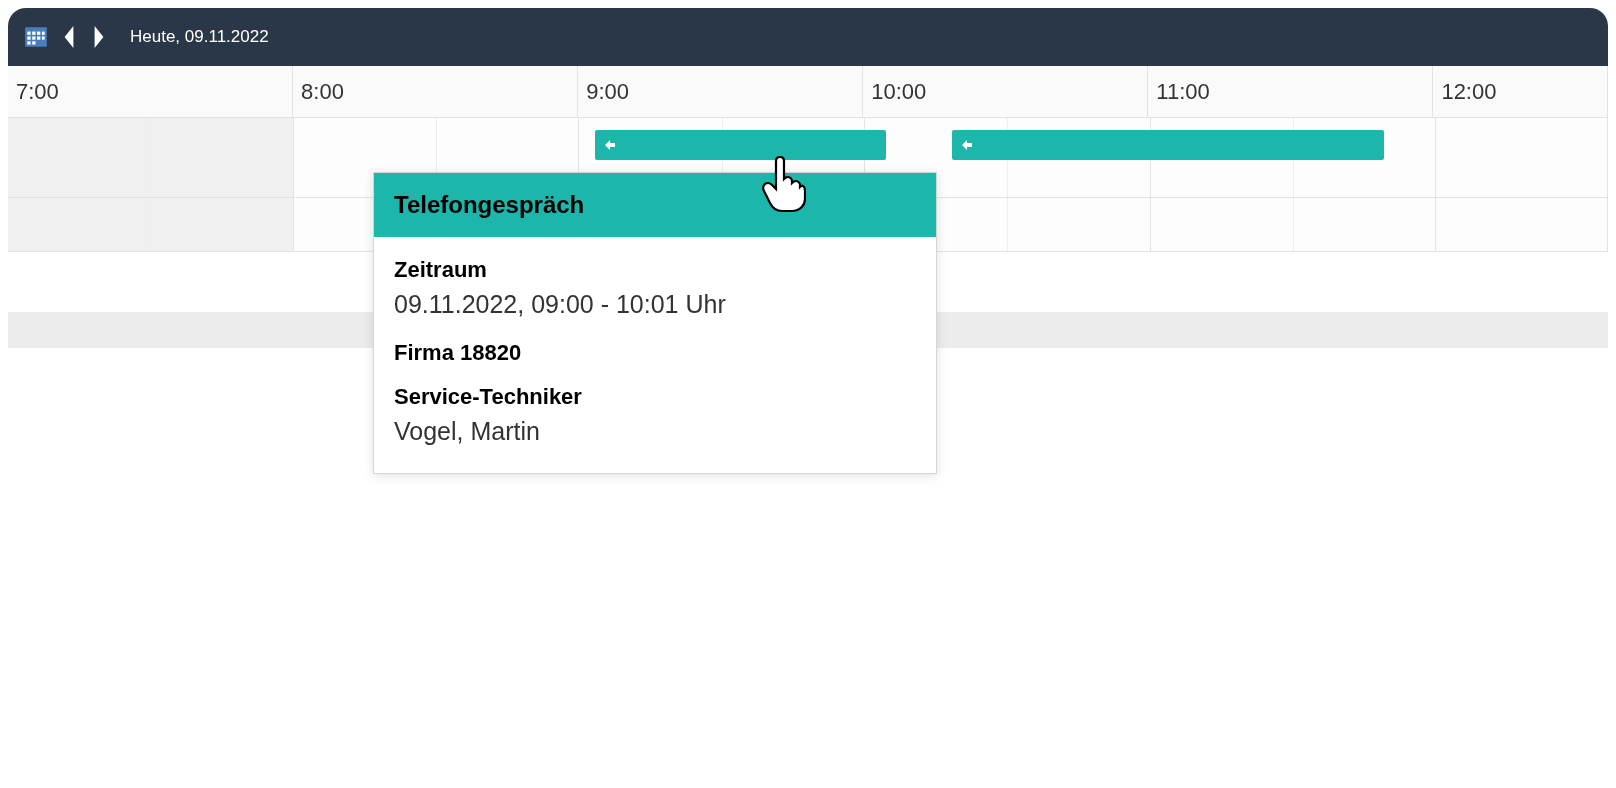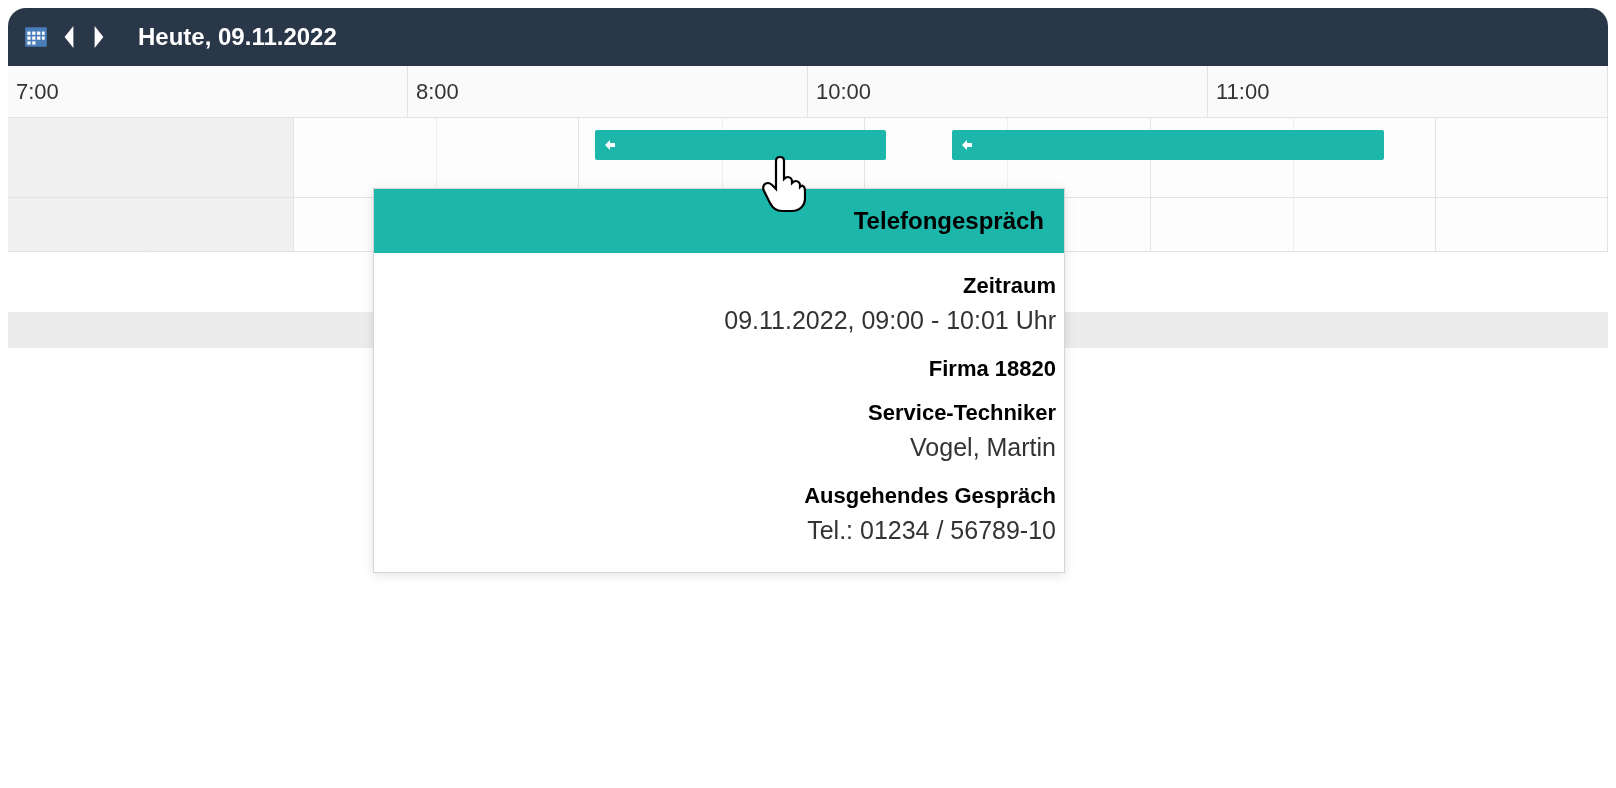--- a/index.html
+++ b/index.html
@@ -54,23 +54,23 @@
       justify-content: center;
       cursor: pointer;
     }
     .nav-arrow svg {
       width: 16px;
       height: 22px;
       fill: #ffffff;
     }
     .header-title {
       color: #ffffff;
-      font-size: 24px;
-      font-weight: bold;
-      margin-left: 22px;
+      font-size: 17px;
+      font-weight: normal;
+      margin-left: 14px;
     }
     .timeline-container {
       position: relative;
       background: #ffffff;
     }
     .time-header {
       height: 52px;
       display: flex;
       border-bottom: 1px solid #e3e3e3;
       background: #fafafa;
@@ -128,28 +128,27 @@
       height: 14px;
       fill: #ffffff;
     }
     .footer-row {
       margin-top: 60px;
       height: 36px;
       background: #ececec;
     }
     .tooltip {
       position: absolute;
-      top: 180px;
+      top: 164px;
       left: 365px;
-      width: 692px;
+      width: 564px;
       background: #ffffff;
       border: 1px solid #d5d5d5;
       box-shadow: 0 2px 10px rgba(0,0,0,0.12);
       z-index: 20;
-      text-align: right;
     }
     .tooltip-header {
       background: #1cb6aa;
       color: #000000;
       font-size: 24px;
       font-weight: bold;
       padding: 18px 20px;
     }
     .tooltip-body {
       padding: 20px 8px 24px 20px;
@@ -212,22 +211,24 @@
           <path d="M2 0 L10 10 L2 20 Z"></path>
         </svg>
     </div>
     <div class="header-title">Heute, 09.11.2022</div>
   </div>
 
   <div class="timeline-container">
     <div class="time-header">
       <div class="time-slot-header">7:00</div>
       <div class="time-slot-header">8:00</div>
+      <div class="time-slot-header">9:00</div>
       <div class="time-slot-header">10:00</div>
       <div class="time-slot-header">11:00</div>
+      <div class="time-slot-header" style="flex:0.6">12:00</div>
     </div>
     <div class="time-body">
       <div class="time-slot-body shaded half"></div>
       <div class="time-slot-body half"></div>
       <div class="time-slot-body half"></div>
       <div class="time-slot-body half"></div>
       <div class="time-slot-body half"></div>
       <div class="time-slot-body" style="flex:0.6"></div>
 
       <div class="event-bar" style="left:36.7%;width:18.2%">
@@ -263,24 +264,20 @@
         <div class="tooltip-label">Zeitraum</div>
         <div class="tooltip-value">09.11.2022, 09:00 - 10:01 Uhr</div>
       </div>
       <div class="tooltip-section">
         <div class="tooltip-label">Firma 18820</div>
       </div>
       <div class="tooltip-section">
         <div class="tooltip-label">Service-Techniker</div>
         <div class="tooltip-value">Vogel, Martin</div>
       </div>
-      <div class="tooltip-section">
-        <div class="tooltip-label">Ausgehendes Gespräch</div>
-        <div class="tooltip-value">Tel.: 01234 / 56789-10</div>
-      </div>
     </div>
   </div>
 
   <div class="cursor-hand">
     <svg viewBox="0 0 50 60">
       <path d="M20 8 C20 5 22 4 24 4 C26 4 28 5 28 8 L28 26 C28 26 30 24 32 24 C34 24 36 26 36 28 L36 30 C36 30 38 28 40 28 C42 28 44 30 44 32 L44 34 C44 34 46 32 47 33 C49 34 49 36 49 38 L49 46 C49 52 44 58 36 58 L26 58 C20 58 16 54 14 50 L8 38 C6 34 8 30 12 30 C15 30 18 34 20 36 Z" fill="#ffffff" stroke="#000000" stroke-width="2.2"></path>
     </svg>
   </div>
 
 </div>

